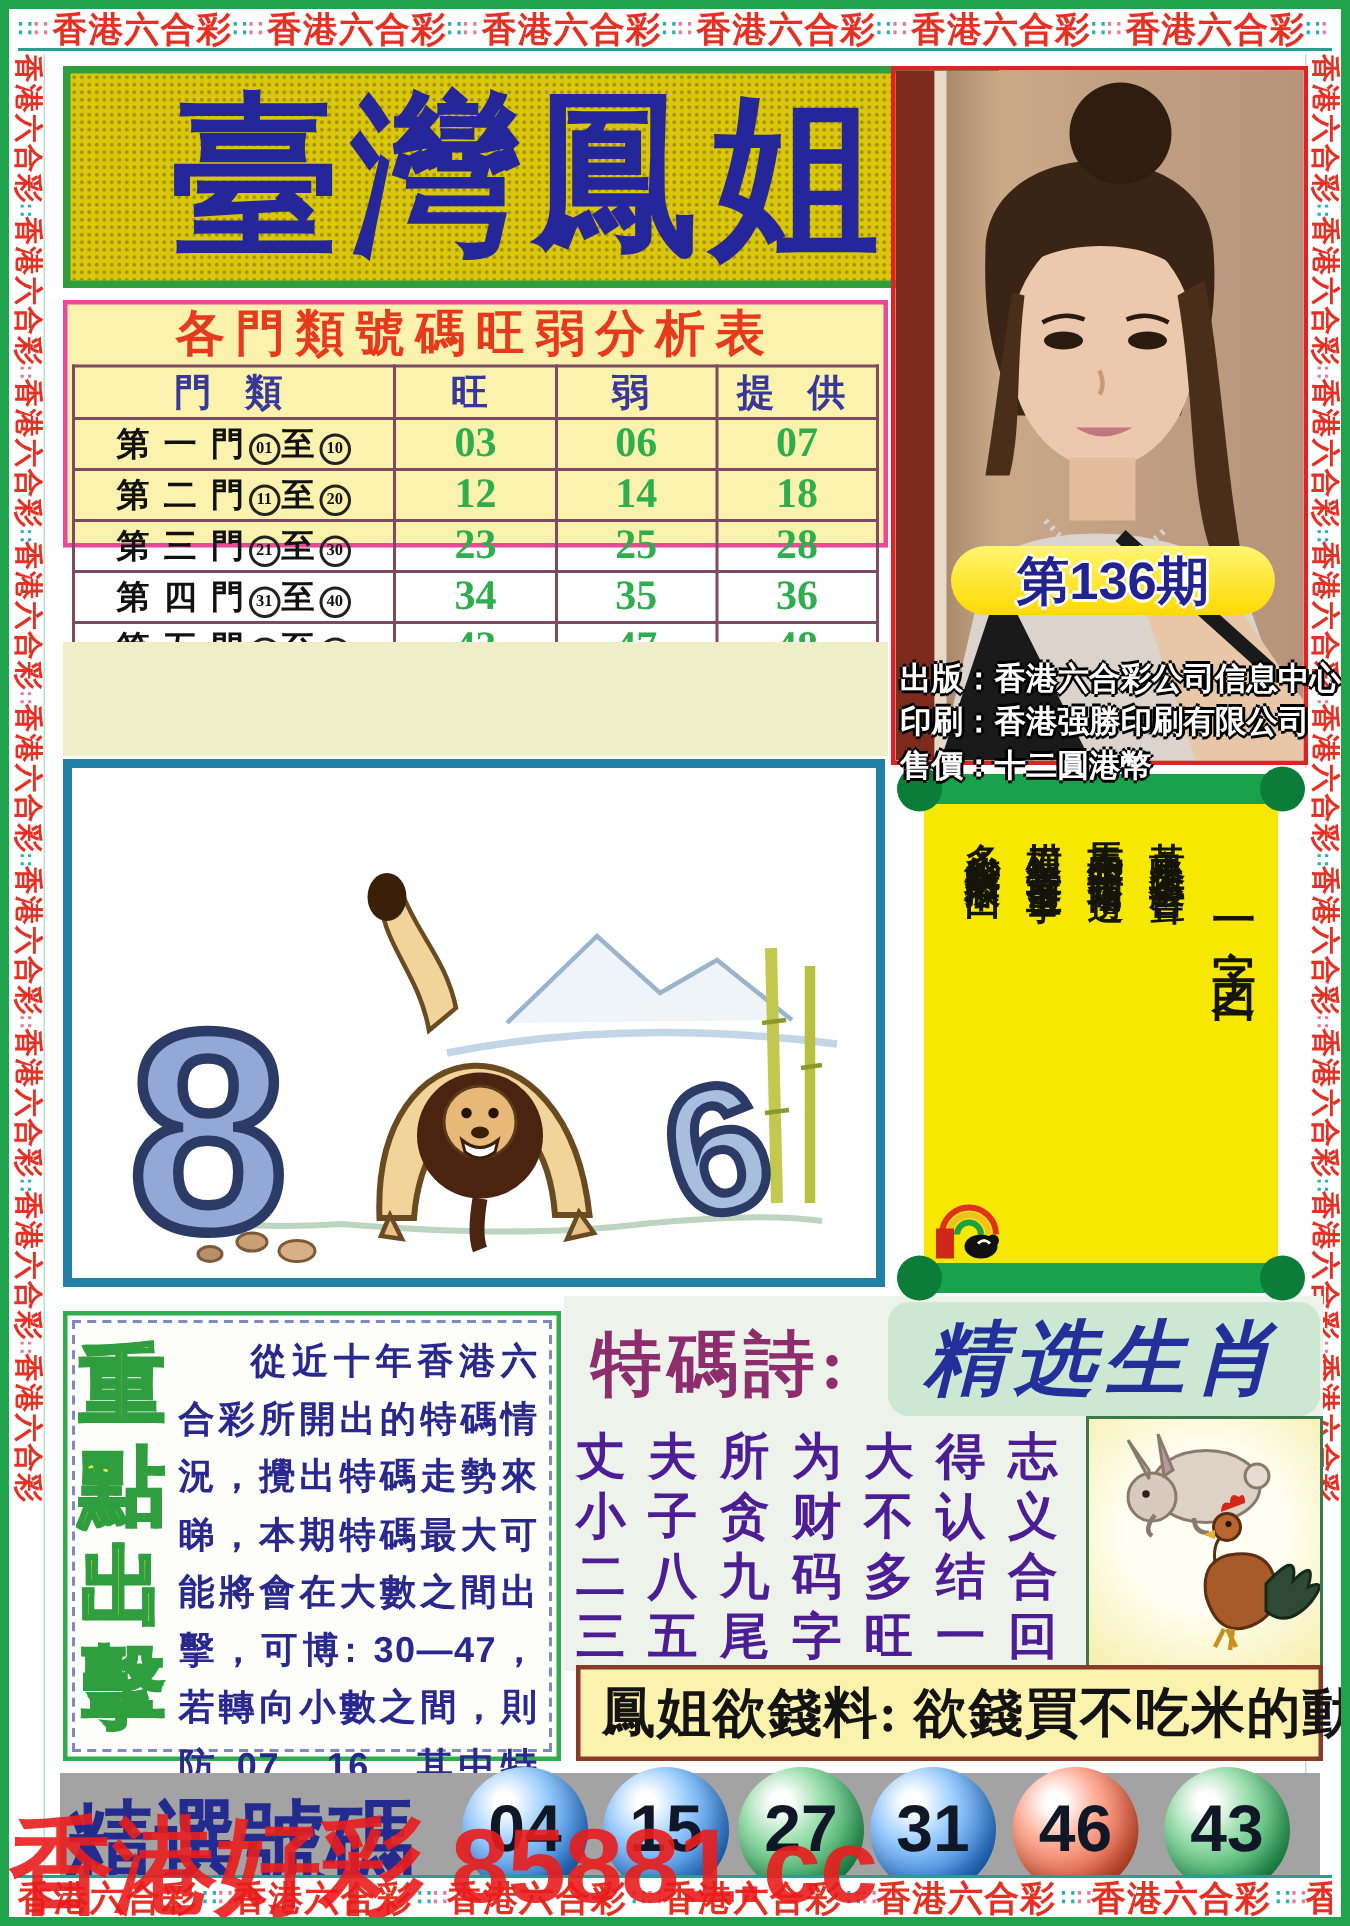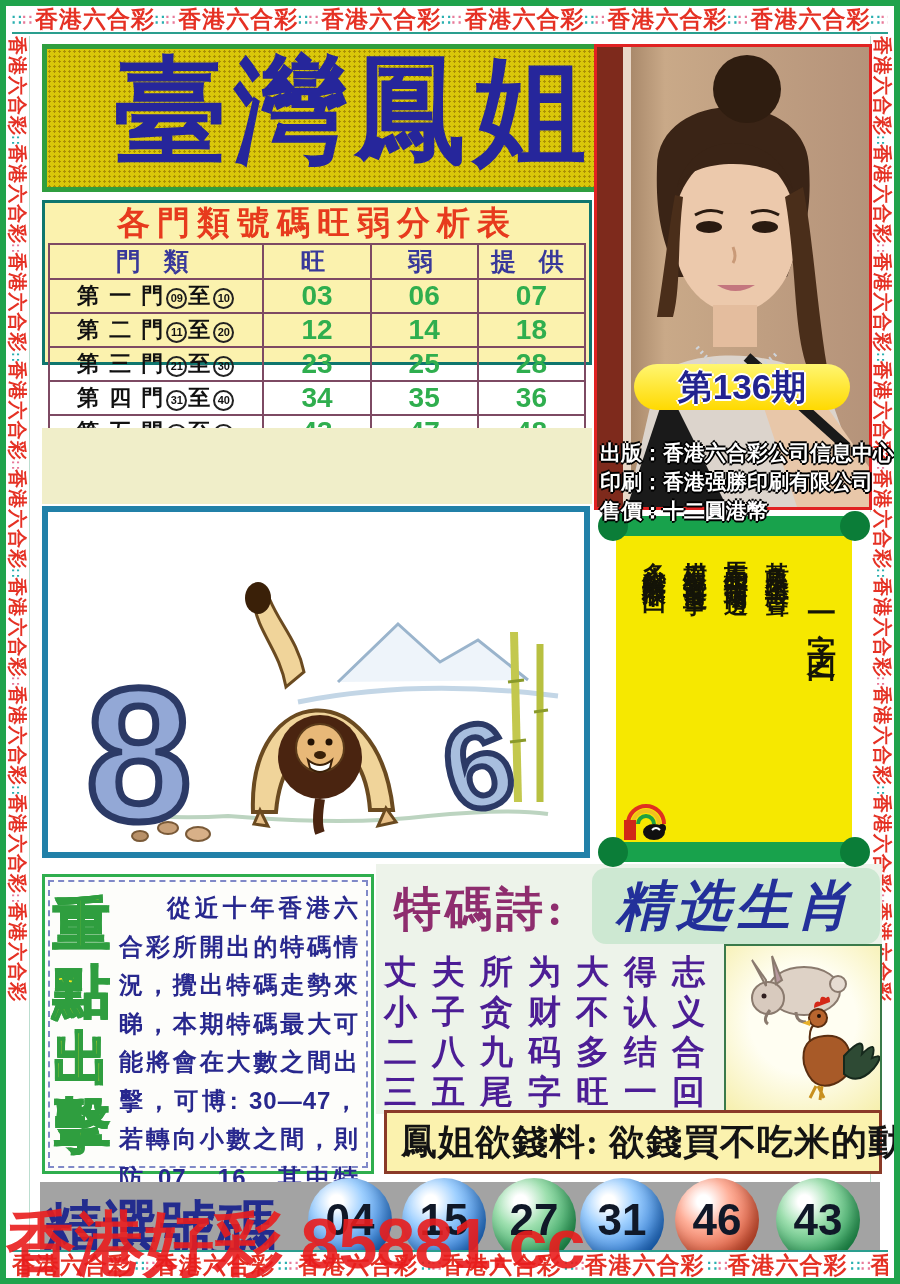--- a/index.html
+++ b/index.html
@@ -20,26 +20,26 @@
            writing-mode:vertical-rl; text-orientation:sideways; background:#fff;
            font-size:19px; line-height:24px; }
   .vstrip.left{ left:0; border-right:1px solid #bcded0; }
   .vstrip.right{ right:0; border-left:1px solid #bcded0; }
   .vstrip .brand{ font-size:19px; }
   .vstrip .dice{ font-size:13px; }
   
   .masthead{ position:absolute; left:36px; top:38px; width:624px; height:148px;
       border:5px solid #2f9e3f; background-color:#d9c70a;
       background-image:radial-gradient(#a98f04 1px, transparent 1.4px); background-size:5px 5px;
-      display:flex; align-items:flex-end; justify-content:center; }
+      display:flex; align-items:center; justify-content:center; }
   .masthead .t{ color:#26269b; font-size:112px; font-weight:900; letter-spacing:8px;
       transform:scaleY(1.04); white-space:nowrap; }
   
   .analysis{ position:absolute; left:36px; top:194px; width:550px; height:165px;
-      background:#fbf2ae; border:3px solid #0f766e; }
+      background:#fbf2ae; border:3px solid #ec4899;font-family:Liberation Serif, serif; }
   .analysis .atitle{ color:#e73a1d; font-weight:900; font-size:33px; text-align:center;
       letter-spacing:7px; line-height:40px; white-space:nowrap; }
   table.an{ width:538px; margin:0 3px; border-collapse:collapse; table-layout:fixed; }
   table.an th, table.an td{ border:2px solid #7d4a63; text-align:center; height:29px; padding:0; }
   table.an th{ color:#38389a; font-size:25px; letter-spacing:8px; font-weight:bold; }
   td.lab{ font-size:22px; font-weight:bold; color:#111; letter-spacing:2px; white-space:nowrap; }
   td.val{ color:#2fae4e; font-size:28px; font-weight:bold; }
   .circ{ display:inline-flex; width:21px; height:21px; border:2px solid #222; border-radius:50%;
       font-size:11px; font-weight:bold; align-items:center; justify-content:center;
       letter-spacing:0; vertical-align:1px; margin:0 1px; }
@@ -221,21 +221,21 @@
     <div class="atitle">各門類號碼旺弱分析表</div>
     <table class="an">
       <tbody>
           <tr>
         <th style="width:40%">門 類</th>
         <th style="width:20%">旺</th>
         <th style="width:20%">弱</th>
         <th style="width:20%">提 供</th>
       </tr>
       <tr>
-        <td class="lab"><span>第 一 門</span><span class="circ">09</span><span>至</span><span class="circ">10</span></td>
+        <td class="lab"><span>第 一 門</span><span class="circ">01</span><span>至</span><span class="circ">10</span></td>
         <td class="val">03</td>
         <td class="val">06</td>
         <td class="val">07</td>
       </tr>
       <tr>
         <td class="lab"><span>第 二 門</span><span class="circ">11</span><span>至</span><span class="circ">20</span></td>
         <td class="val">12</td>
         <td class="val">14</td>
         <td class="val">18</td>
       </tr>

